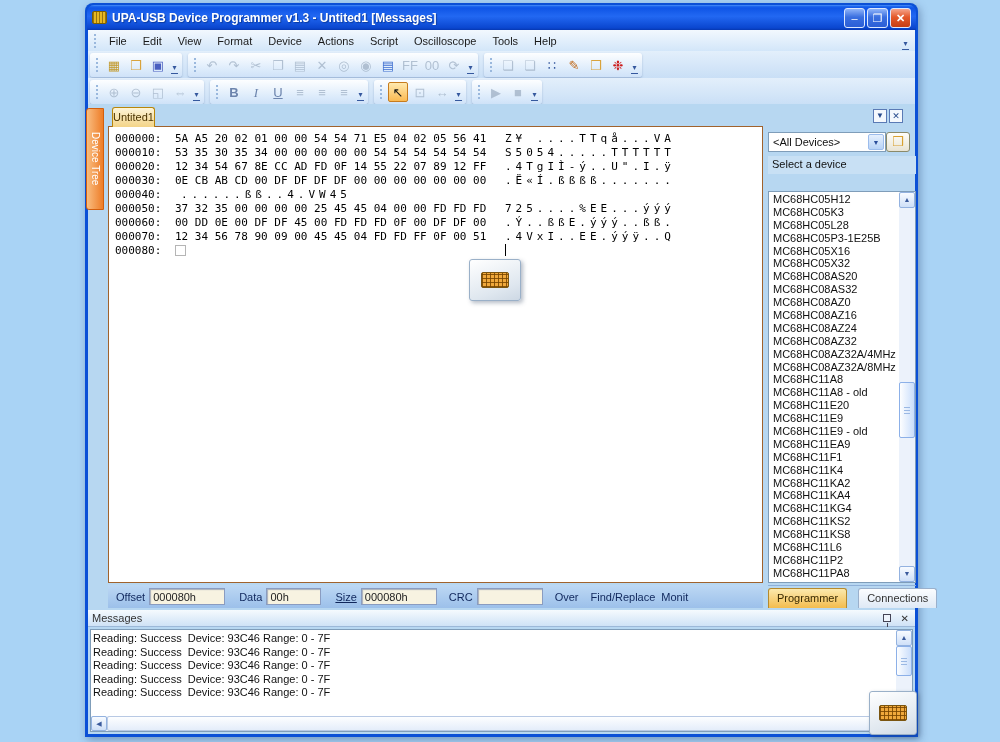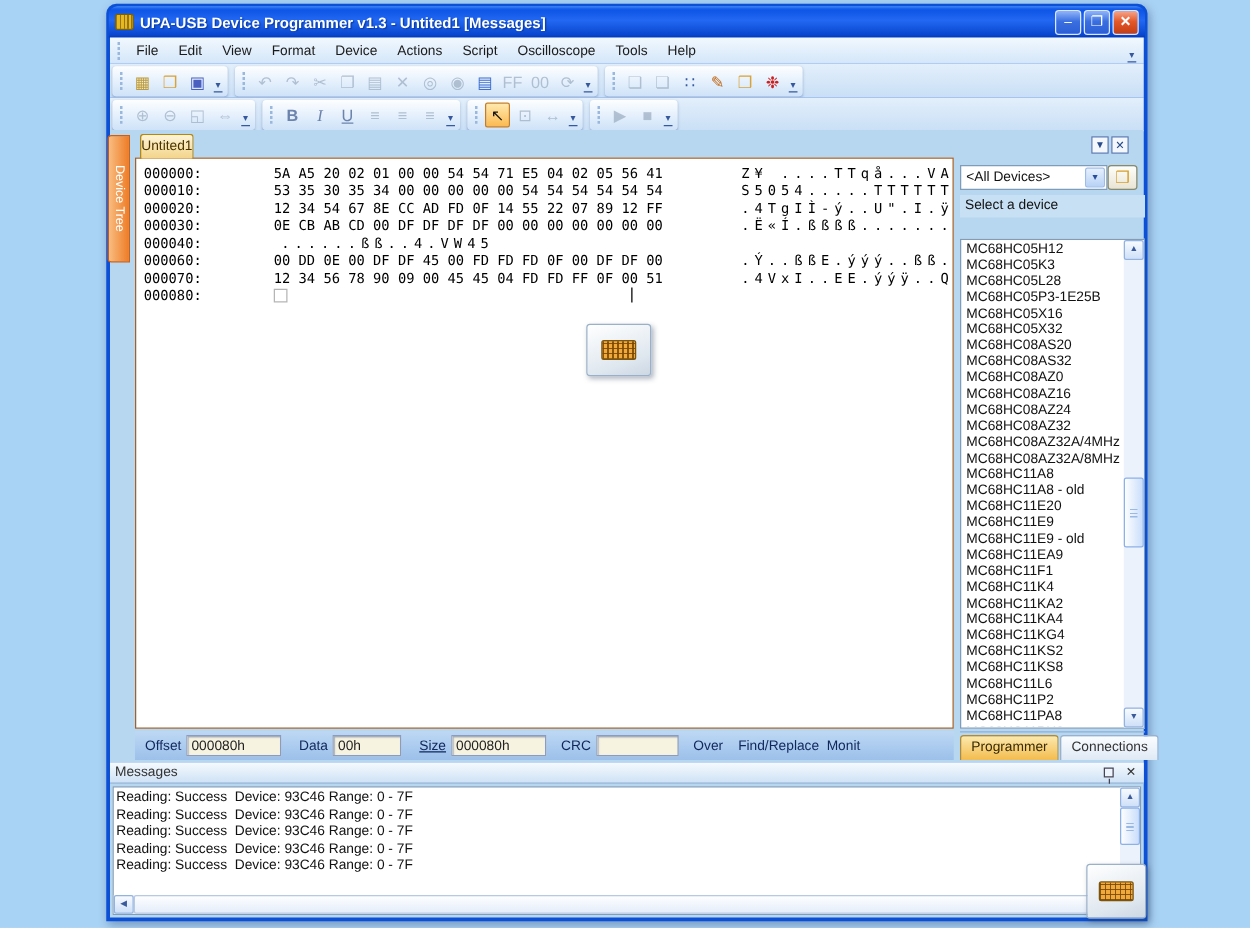--- a/index.html
+++ b/index.html
@@ -62,21 +62,21 @@
     background:linear-gradient(180deg,#fdf4d8,#f3d488); border:1px solid #b8860b; border-bottom:none;
     border-radius:3px 3px 0 0; color:#4a3300; font-size:11px; }
   .doc-mini { position:absolute; top:5px; width:14px; height:14px; background:#f4f8fd; border:1px solid #5a7ab5;
     color:#274b8d; font-size:8px; line-height:12px; text-align:center; }
   .doc-mini.dd { right:28px; } .doc-mini.x { right:12px; font-size:9px; }
 
   
   .hex-panel { position:absolute; left:20px; top:22px; width:655px; height:457px; background:#fff;
     border:1px solid #a0622d; z-index:2; font-family:"DejaVu Sans Mono", monospace; font-size:11px; color:#000;
     padding:5px 0 0 6px; }
-  .hexrow { display:flex; height:14px; line-height:14px; white-space:pre;gap:44px; }
+  .hexrow { display:flex; height:14px; line-height:14px; white-space:pre; }
   .hx-off { width:54px; flex:none; }
   .hx-bytes { margin-left:6px; width:318px; flex:none; }
   .hx-ascii { margin-left:12px; letter-spacing:4px; }
   .sel-box { display:inline-block; width:11px; height:11px; border:1px solid #b5b5b5; margin:1px 0 0 6px; }
   .caret { position:absolute; left:390px; width:1px; height:12px; background:#000; }
 
   
   .right-panel { position:absolute; left:680px; top:21px; width:148px; height:458px; }
   .combo-row { display:flex; gap:0; margin-top:7px; }
   .combo { width:118px; height:20px; background:#fff; border:1px solid #7f9db9; display:flex; align-items:center; }
@@ -102,21 +102,21 @@
   
   .fields-bar { position:absolute; left:20px; top:481px; width:655px; height:23px;
     background:linear-gradient(180deg,#bdd8f4,#9cc0ea); display:flex; align-items:center; color:#10275c; }
   .fields-bar .lbl { margin-left:8px; margin-right:4px; }
   .field { height:17px; background:#f7f3e1; border:1px solid #8a9cc0; box-shadow:inset 1px 1px 1px rgba(90,110,150,.5);
     padding:2px 3px 0; color:#222; }
   .f-offset { width:76px; } .f-data { width:55px; } .f-size { width:76px; } .f-crc { width:66px; }
   .statseg { margin-left:12px; }
 
   
-  .side-tabs { position:absolute; left:680px; top:481px; width:148px; height:23px; display:flex; align-items:flex-end; gap:1px;
+  .side-tabs { position:absolute; left:680px; top:481px; width:148px; height:23px; display:flex; align-items:flex-end; gap:11px;
     border-top:1px solid #8fb0d8; padding-top:1px; }
   .ptab { height:20px; padding:3px 8px 0; border-radius:3px 3px 0 0; }
   .ptab.active { background:linear-gradient(180deg,#fce9ad,#f3bc4e); border:1px solid #b58a2e; border-bottom:none; color:#3a2a00; }
   .ptab.inactive { background:linear-gradient(180deg,#fbfdff,#dfe9f5); border:1px solid #9ab0cc; border-bottom:none; color:#333; }
 
   
   .messages { position:absolute; left:3px; top:607px; width:827px; height:124px; background:#b7d7f1; }
   .msg-header { height:17px; background:linear-gradient(180deg,#f5fafe,#cfe2f6); display:flex; align-items:center;
     padding:0 4px; color:#333; border-bottom:1px solid #9cb8d8; }
   .msg-header .sp { flex:1; }
@@ -299,20 +299,25 @@
             <span class="hx-off">000030:</span>
             <span class="hx-bytes">0E CB AB CD 00 DF DF DF DF 00 00 00 00 00 00 00</span>
             <span class="hx-ascii">.Ë«Í.ßßßß.......</span>
           </div>
 
           <div class="hexrow">
             <span class="hx-off">000040:</span>
             <span class="hx-ascii">......ßß..4.VW45</span>
           </div>
 
+          <div class="hexrow">
+            <span class="hx-off">000050:</span>
+            <span class="hx-bytes">37 32 35 00 00 00 00 25 45 45 04 00 00 FD FD FD</span>
+            <span class="hx-ascii">725....%EE...ýýý</span>
+          </div>
 
           <div class="hexrow">
             <span class="hx-off">000060:</span>
             <span class="hx-bytes">00 DD 0E 00 DF DF 45 00 FD FD FD 0F 00 DF DF 00</span>
             <span class="hx-ascii">.Ý..ßßE.ýýý..ßß.</span>
           </div>
 
           <div class="hexrow">
             <span class="hx-off">000070:</span>
             <span class="hx-bytes">12 34 56 78 90 09 00 45 45 04 FD FD FF 0F 00 51</span>

